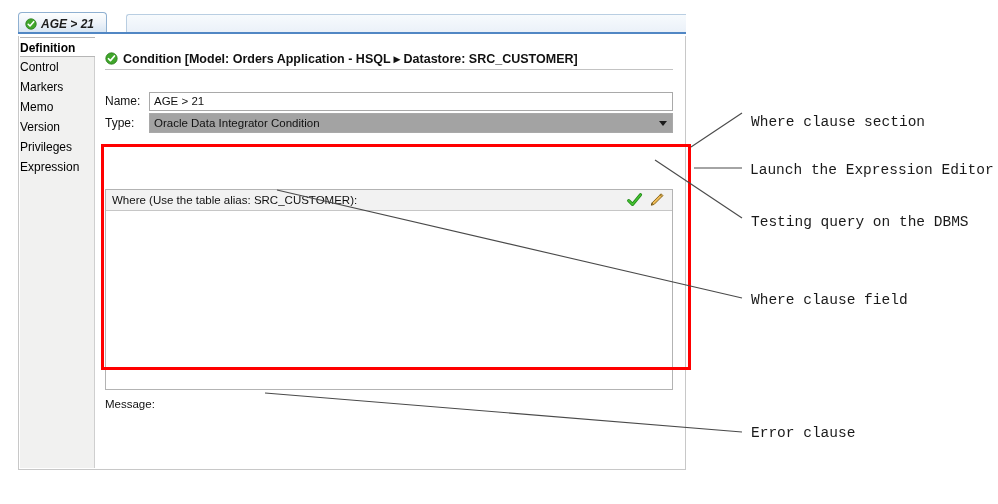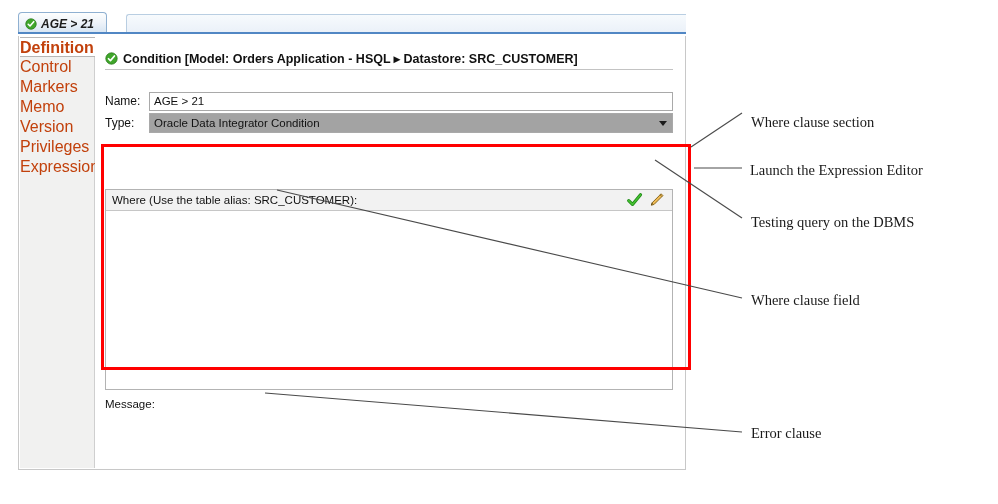--- a/index.html
+++ b/index.html
@@ -51,21 +51,21 @@
     background:#ffffff;
   }
 
   
   .nav-col{
     position:absolute;left:1px;top:1px;width:74px;bottom:1px;
     background:#f1f1f0;border-right:1px solid #cfcfcf;
   }
   .nav-item{
     height:20px;line-height:20px;
-    font-size:16px;color:#c2410c;white-space:nowrap;
+    font-size:12px;color:#000000;white-space:nowrap;
     box-sizing:border-box;
   }
   .nav-item.selected{
     background:#ffffff;font-weight:bold;
     border:1px solid #b6b6b6;border-left:none;
     margin-left:0;width:76px;
   }
 
   
   .content{
@@ -160,21 +160,21 @@
   
   #red-box{
     position:absolute;left:101px;top:144px;width:590px;height:226px;
     border:3px solid #ff0000;box-sizing:border-box;pointer-events:none;
   }
 
   
   #annot-svg{position:absolute;left:0;top:0;width:998px;height:504px;pointer-events:none;}
   .annot{
     position:absolute;font-size:14.5px;color:#1a1a1a;white-space:nowrap;
-    font-family:Liberation Serif, serif;
+    font-family:Liberation Mono, monospace;
   }
   #annot-0{left:751px;top:114px;}
   #annot-1{left:750px;top:162px;}
   #annot-2{left:751px;top:214px;}
   #annot-3{left:751px;top:292px;}
   #annot-4{left:751px;top:425px;}
 </style>
 </head>
 <body>
 

